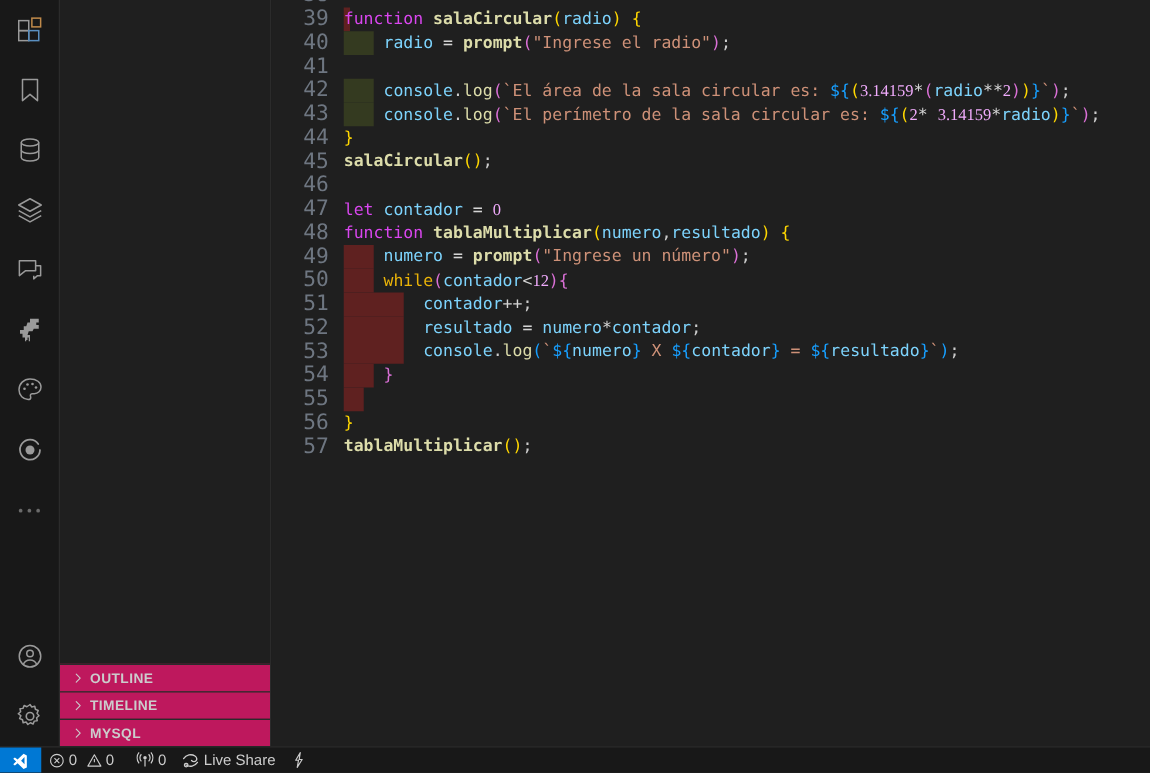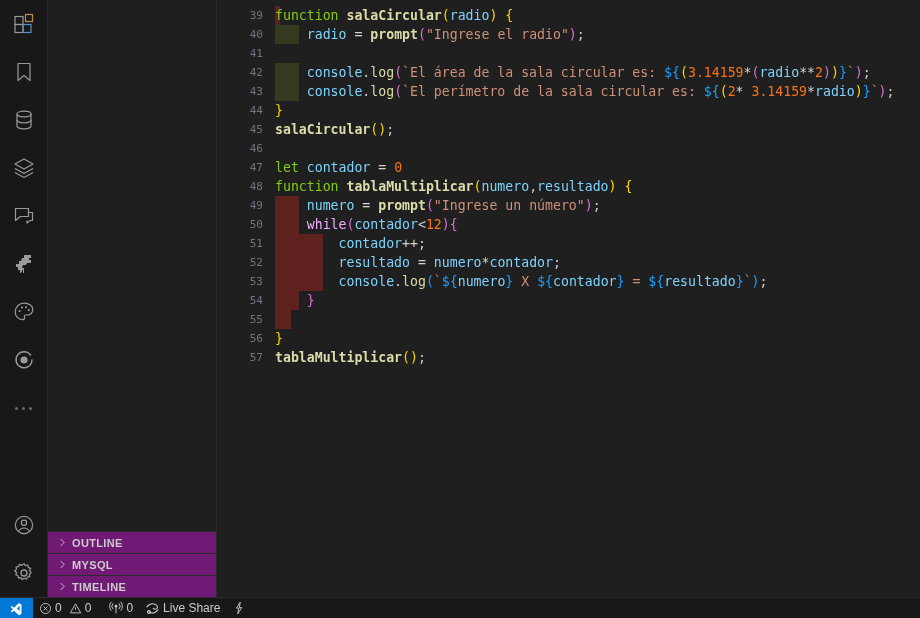--- a/index.html
+++ b/index.html
@@ -33,21 +33,21 @@
   .sidebar{
     position:absolute;left:48px;top:0;width:169px;height:597px;
     background:#1f1f1f;
     border-right:1px solid #2b2b2b;
     box-sizing:border-box;
   }
   .sb-sections{position:absolute;left:0;bottom:0;width:168px;}
   .sb-section{
     height:22px;display:flex;align-items:center;
     border-top:1px solid #2b2b2b;
-    background:#701a75;
+    background:#be185d;
     padding-left:6px;
     box-sizing:border-box;
     cursor:pointer;
   }
   .sb-chev{
     width:16px;height:16px;display:flex;align-items:center;justify-content:center;
     color:#cccccc;flex:0 0 16px;
   }
   .sb-label{
     font-size:11px;font-weight:bold;letter-spacing:.35px;color:#cccccc;
@@ -64,35 +64,35 @@
   .code{
     position:absolute;left:0;top:-13px;
     font-family:"DejaVu Sans Mono", monospace;
     font-size:13.2px;
     line-height:19px;
     white-space:pre;
   }
   .ln-row{height:19px;position:relative;}
   .lnum{
     position:absolute;left:0;top:0;width:46px;text-align:right;
-    color:#6e7681;font-family:"DejaVu Sans Mono", monospace;font-size:11px;
+    color:#6e7681;font-family:"DejaVu Sans Mono", monospace;font-size:17px;
   }
   .ltext{position:absolute;left:58px;top:0;}
   
   .guide{position:absolute;top:0;height:19px;}
   .g-red{background:#5f2120;}
   .g-olive{background:#343a20;}
 
   
-  .kw{color:#84cc16;}      
-  .ctl{color:#f0abfc;margin-top:14px;}     
+  .kw{color:#d946ef;}      
+  .ctl{color:#eab308;margin-top:14px;}     
   .fn{color:#dcdcaa;font-weight:bold;}      
   .var{color:#7dd3fc;}     
   .str{color:#ce9178;}     
-  .num{color:#f97316;}     
+  .num{color:#f0abfc;font-family:Liberation Serif, serif;}     
   .op{color:#d4d4d4;}      
   .p1{color:#ffd700;}      
   .p2{color:#da70d6;}      
   .p3{color:#179fff;}      
   .punc{color:#cccccc;}
   .prop{color:#dcdcaa;margin-top:45px;}
 
   
   .statusbar{
     position:absolute;left:0;bottom:0;width:920px;height:21px;
@@ -222,30 +222,30 @@
         </span>
         <span class="sb-label">OUTLINE</span>
       </div>
 
       <div class="sb-section">
         <span class="sb-chev">
           <svg width="11" height="11" viewBox="0 0 16 16" fill="none">
             <path d="M5.8 3.4L10.4 8l-4.6 4.6" stroke="#cccccc" stroke-width="1.3" stroke-linecap="round" stroke-linejoin="round"></path>
           </svg>
         </span>
-        <span class="sb-label">MYSQL</span>
+        <span class="sb-label">TIMELINE</span>
       </div>
 
       <div class="sb-section">
         <span class="sb-chev">
           <svg width="11" height="11" viewBox="0 0 16 16" fill="none">
             <path d="M5.8 3.4L10.4 8l-4.6 4.6" stroke="#cccccc" stroke-width="1.3" stroke-linecap="round" stroke-linejoin="round"></path>
           </svg>
         </span>
-        <span class="sb-label">TIMELINE</span>
+        <span class="sb-label">MYSQL</span>
       </div>
 
     </div>
   </div>
 
   <div class="editor">
     <div class="code" id="code-root"><div class="ln-row"><span class="lnum">38</span><span class="ltext"></span></div><div class="ln-row"><div class="guide g-red" style="left: 58px; width: 5px;"></div><span class="lnum">39</span><span class="ltext"><span class="kw">function</span><span class="punc"> </span><span class="fn">salaCircular</span><span class="p1">(</span><span class="var">radio</span><span class="p1">)</span><span class="punc"> </span><span class="p1">{</span></span></div><div class="ln-row"><div class="guide g-olive" style="left: 58px; width: 24px;"></div><span class="lnum">40</span><span class="ltext"><span class="punc">    </span><span class="var">radio</span><span class="punc"> </span><span class="op">=</span><span class="punc"> </span><span class="fn">prompt</span><span class="p2">(</span><span class="str">"Ingrese el radio"</span><span class="p2">)</span><span class="punc">;</span></span></div><div class="ln-row"><span class="lnum">41</span><span class="ltext"></span></div><div class="ln-row"><div class="guide g-olive" style="left: 58px; width: 24px;"></div><span class="lnum">42</span><span class="ltext"><span class="punc">    </span><span class="var">console</span><span class="punc">.</span><span class="prop">log</span><span class="p2">(</span><span class="str">`El área de la sala circular es: </span><span class="p3">${</span><span class="p1">(</span><span class="num">3.14159</span><span class="op">*</span><span class="p2">(</span><span class="var">radio</span><span class="op">**</span><span class="num">2</span><span class="p2">)</span><span class="p1">)</span><span class="p3">}</span><span class="str">`</span><span class="p2">)</span><span class="punc">;</span></span></div><div class="ln-row"><div class="guide g-olive" style="left: 58px; width: 24px;"></div><span class="lnum">43</span><span class="ltext"><span class="punc">    </span><span class="var">console</span><span class="punc">.</span><span class="prop">log</span><span class="p2">(</span><span class="str">`El perímetro de la sala circular es: </span><span class="p3">${</span><span class="p1">(</span><span class="num">2</span><span class="op">*</span><span class="punc"> </span><span class="num">3.14159</span><span class="op">*</span><span class="var">radio</span><span class="p1">)</span><span class="p3">}</span><span class="str">`</span><span class="p2">)</span><span class="punc">;</span></span></div><div class="ln-row"><span class="lnum">44</span><span class="ltext"><span class="p1">}</span></span></div><div class="ln-row"><span class="lnum">45</span><span class="ltext"><span class="fn">salaCircular</span><span class="p1">(</span><span class="p1">)</span><span class="punc">;</span></span></div><div class="ln-row"><span class="lnum">46</span><span class="ltext"></span></div><div class="ln-row"><span class="lnum">47</span><span class="ltext"><span class="kw">let</span><span class="punc"> </span><span class="var">contador</span><span class="punc"> </span><span class="op">=</span><span class="punc"> </span><span class="num">0</span></span></div><div class="ln-row"><span class="lnum">48</span><span class="ltext"><span class="kw">function</span><span class="punc"> </span><span class="fn">tablaMultiplicar</span><span class="p1">(</span><span class="var">numero</span><span class="punc">,</span><span class="var">resultado</span><span class="p1">)</span><span class="punc"> </span><span class="p1">{</span></span></div><div class="ln-row"><div class="guide g-red" style="left: 58px; width: 24px;"></div><span class="lnum">49</span><span class="ltext"><span class="punc">    </span><span class="var">numero</span><span class="punc"> </span><span class="op">=</span><span class="punc"> </span><span class="fn">prompt</span><span class="p2">(</span><span class="str">"Ingrese un número"</span><span class="p2">)</span><span class="punc">;</span></span></div><div class="ln-row"><div class="guide g-red" style="left: 58px; width: 24px;"></div><span class="lnum">50</span><span class="ltext"><span class="punc">    </span><span class="ctl">while</span><span class="p2">(</span><span class="var">contador</span><span class="op">&lt;</span><span class="num">12</span><span class="p2">)</span><span class="p2">{</span></span></div><div class="ln-row"><div class="guide g-red" style="left: 58px; width: 48px;"></div><span class="lnum">51</span><span class="ltext"><span class="punc">        </span><span class="var">contador</span><span class="op">++</span><span class="punc">;</span></span></div><div class="ln-row"><div class="guide g-red" style="left: 58px; width: 48px;"></div><span class="lnum">52</span><span class="ltext"><span class="punc">        </span><span class="var">resultado</span><span class="punc"> </span><span class="op">=</span><span class="punc"> </span><span class="var">numero</span><span class="op">*</span><span class="var">contador</span><span class="punc">;</span></span></div><div class="ln-row"><div class="guide g-red" style="left: 58px; width: 48px;"></div><span class="lnum">53</span><span class="ltext"><span class="punc">        </span><span class="var">console</span><span class="punc">.</span><span class="prop">log</span><span class="p3">(</span><span class="str">`</span><span class="p3">${</span><span class="var">numero</span><span class="p3">}</span><span class="str"> </span><span class="str">X</span><span class="str"> </span><span class="p3">${</span><span class="var">contador</span><span class="p3">}</span><span class="str"> = </span><span class="p3">${</span><span class="var">resultado</span><span class="p3">}</span><span class="str">`</span><span class="p3">)</span><span class="punc">;</span></span></div><div class="ln-row"><div class="guide g-red" style="left: 58px; width: 24px;"></div><span class="lnum">54</span><span class="ltext"><span class="punc">    </span><span class="p2">}</span></span></div><div class="ln-row"><div class="guide g-red" style="left: 58px; width: 16px;"></div><span class="lnum">55</span><span class="ltext"></span></div><div class="ln-row"><span class="lnum">56</span><span class="ltext"><span class="p1">}</span></span></div><div class="ln-row"><span class="lnum">57</span><span class="ltext"><span class="fn">tablaMultiplicar</span><span class="p1">(</span><span class="p1">)</span><span class="punc">;</span></span></div></div>
   </div>
 
   <div class="statusbar">

